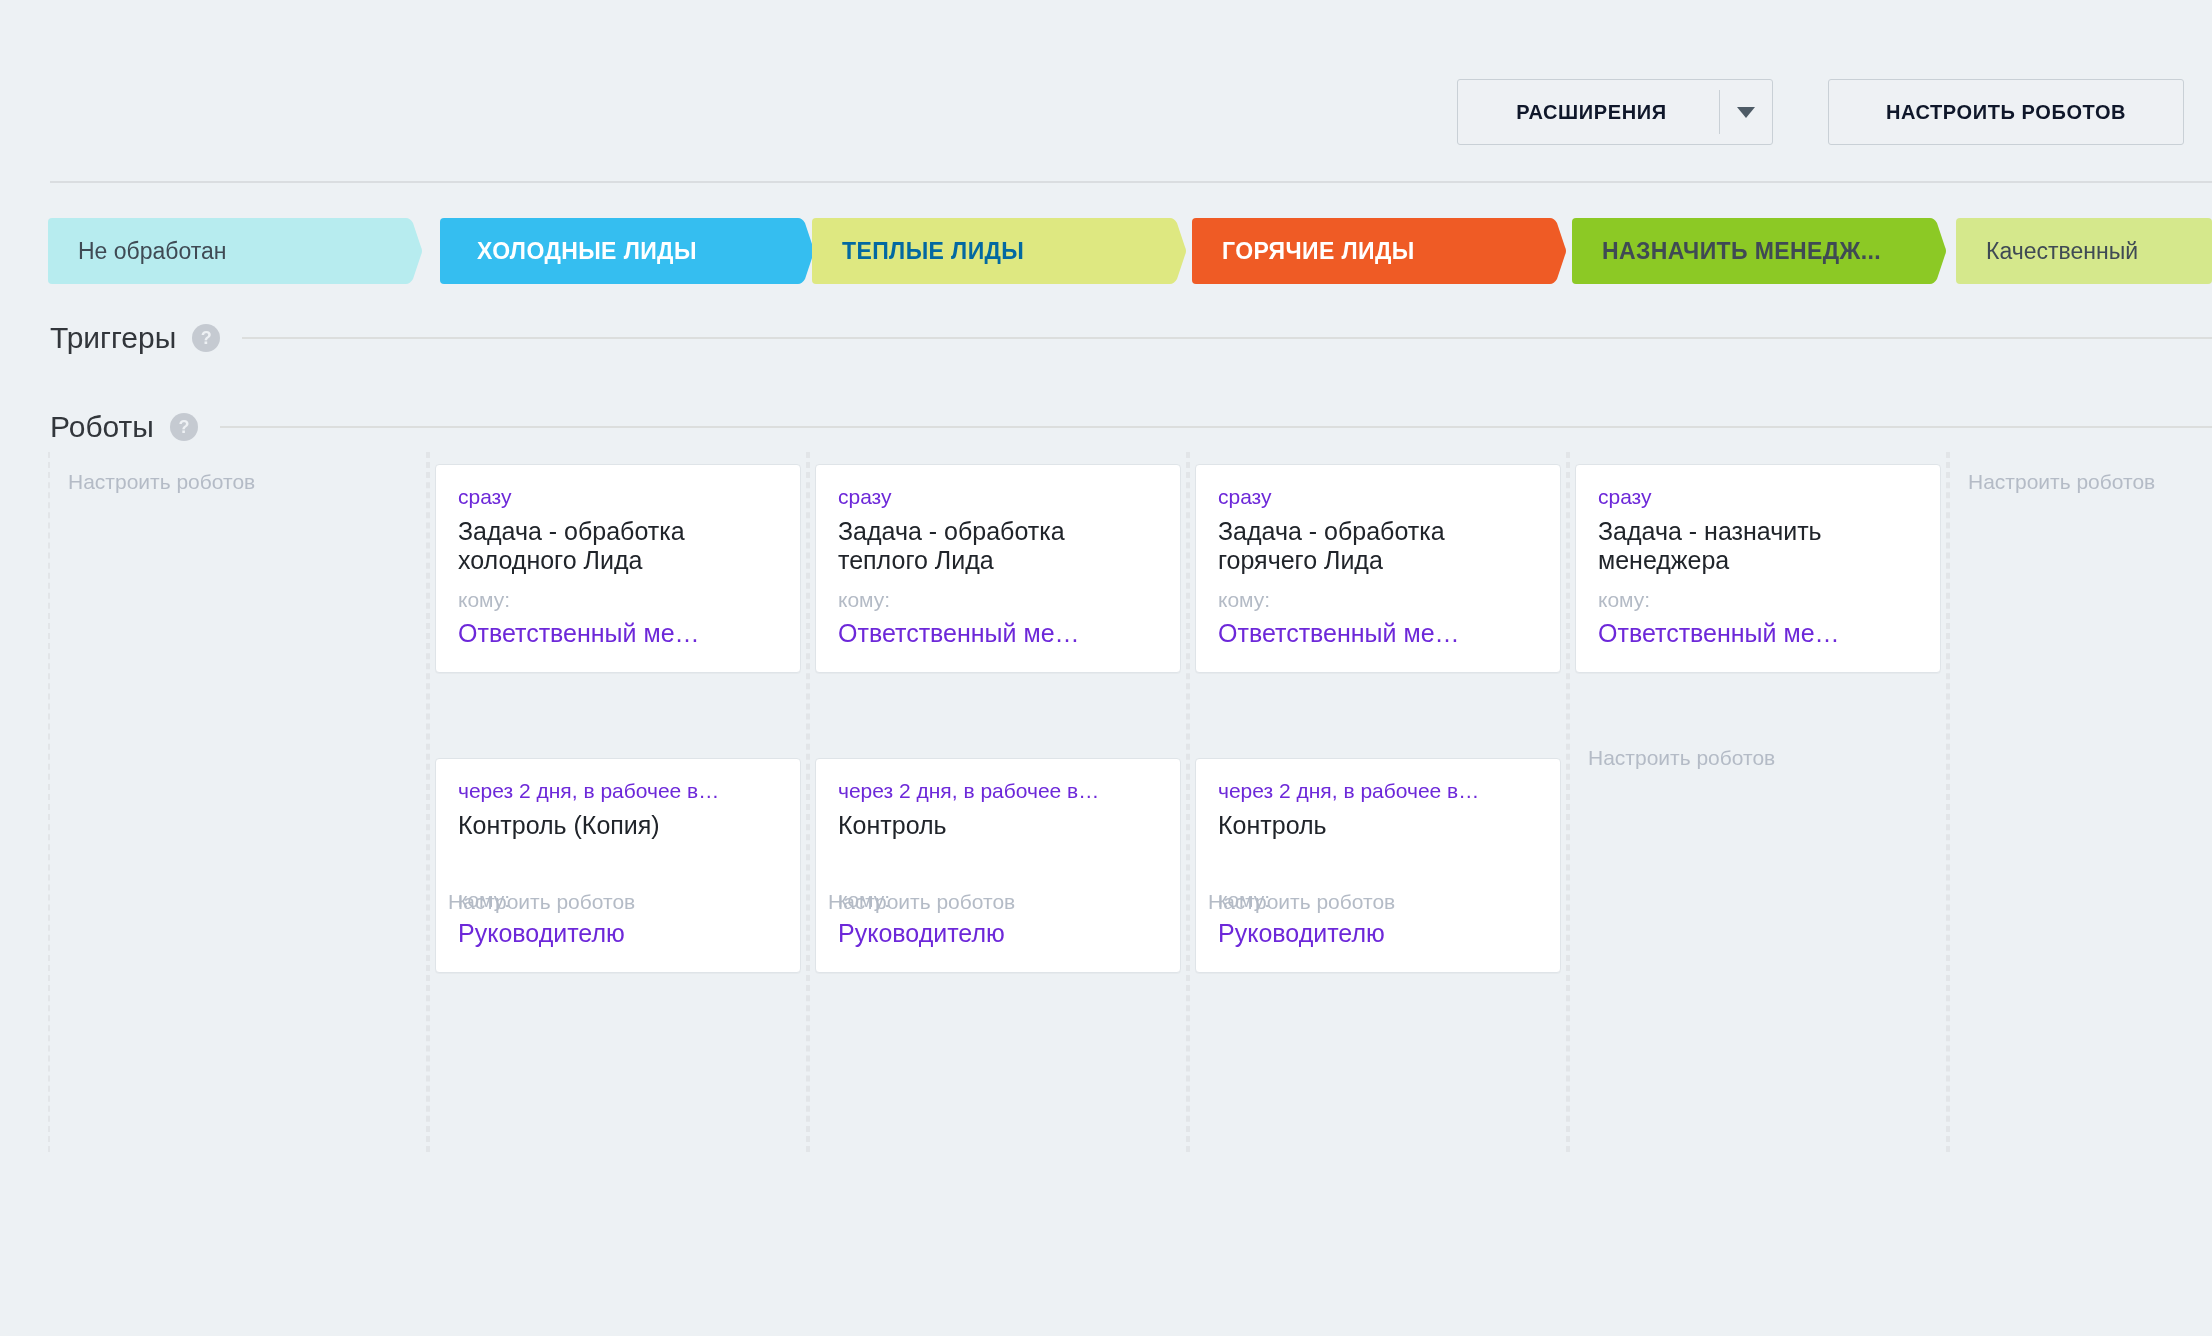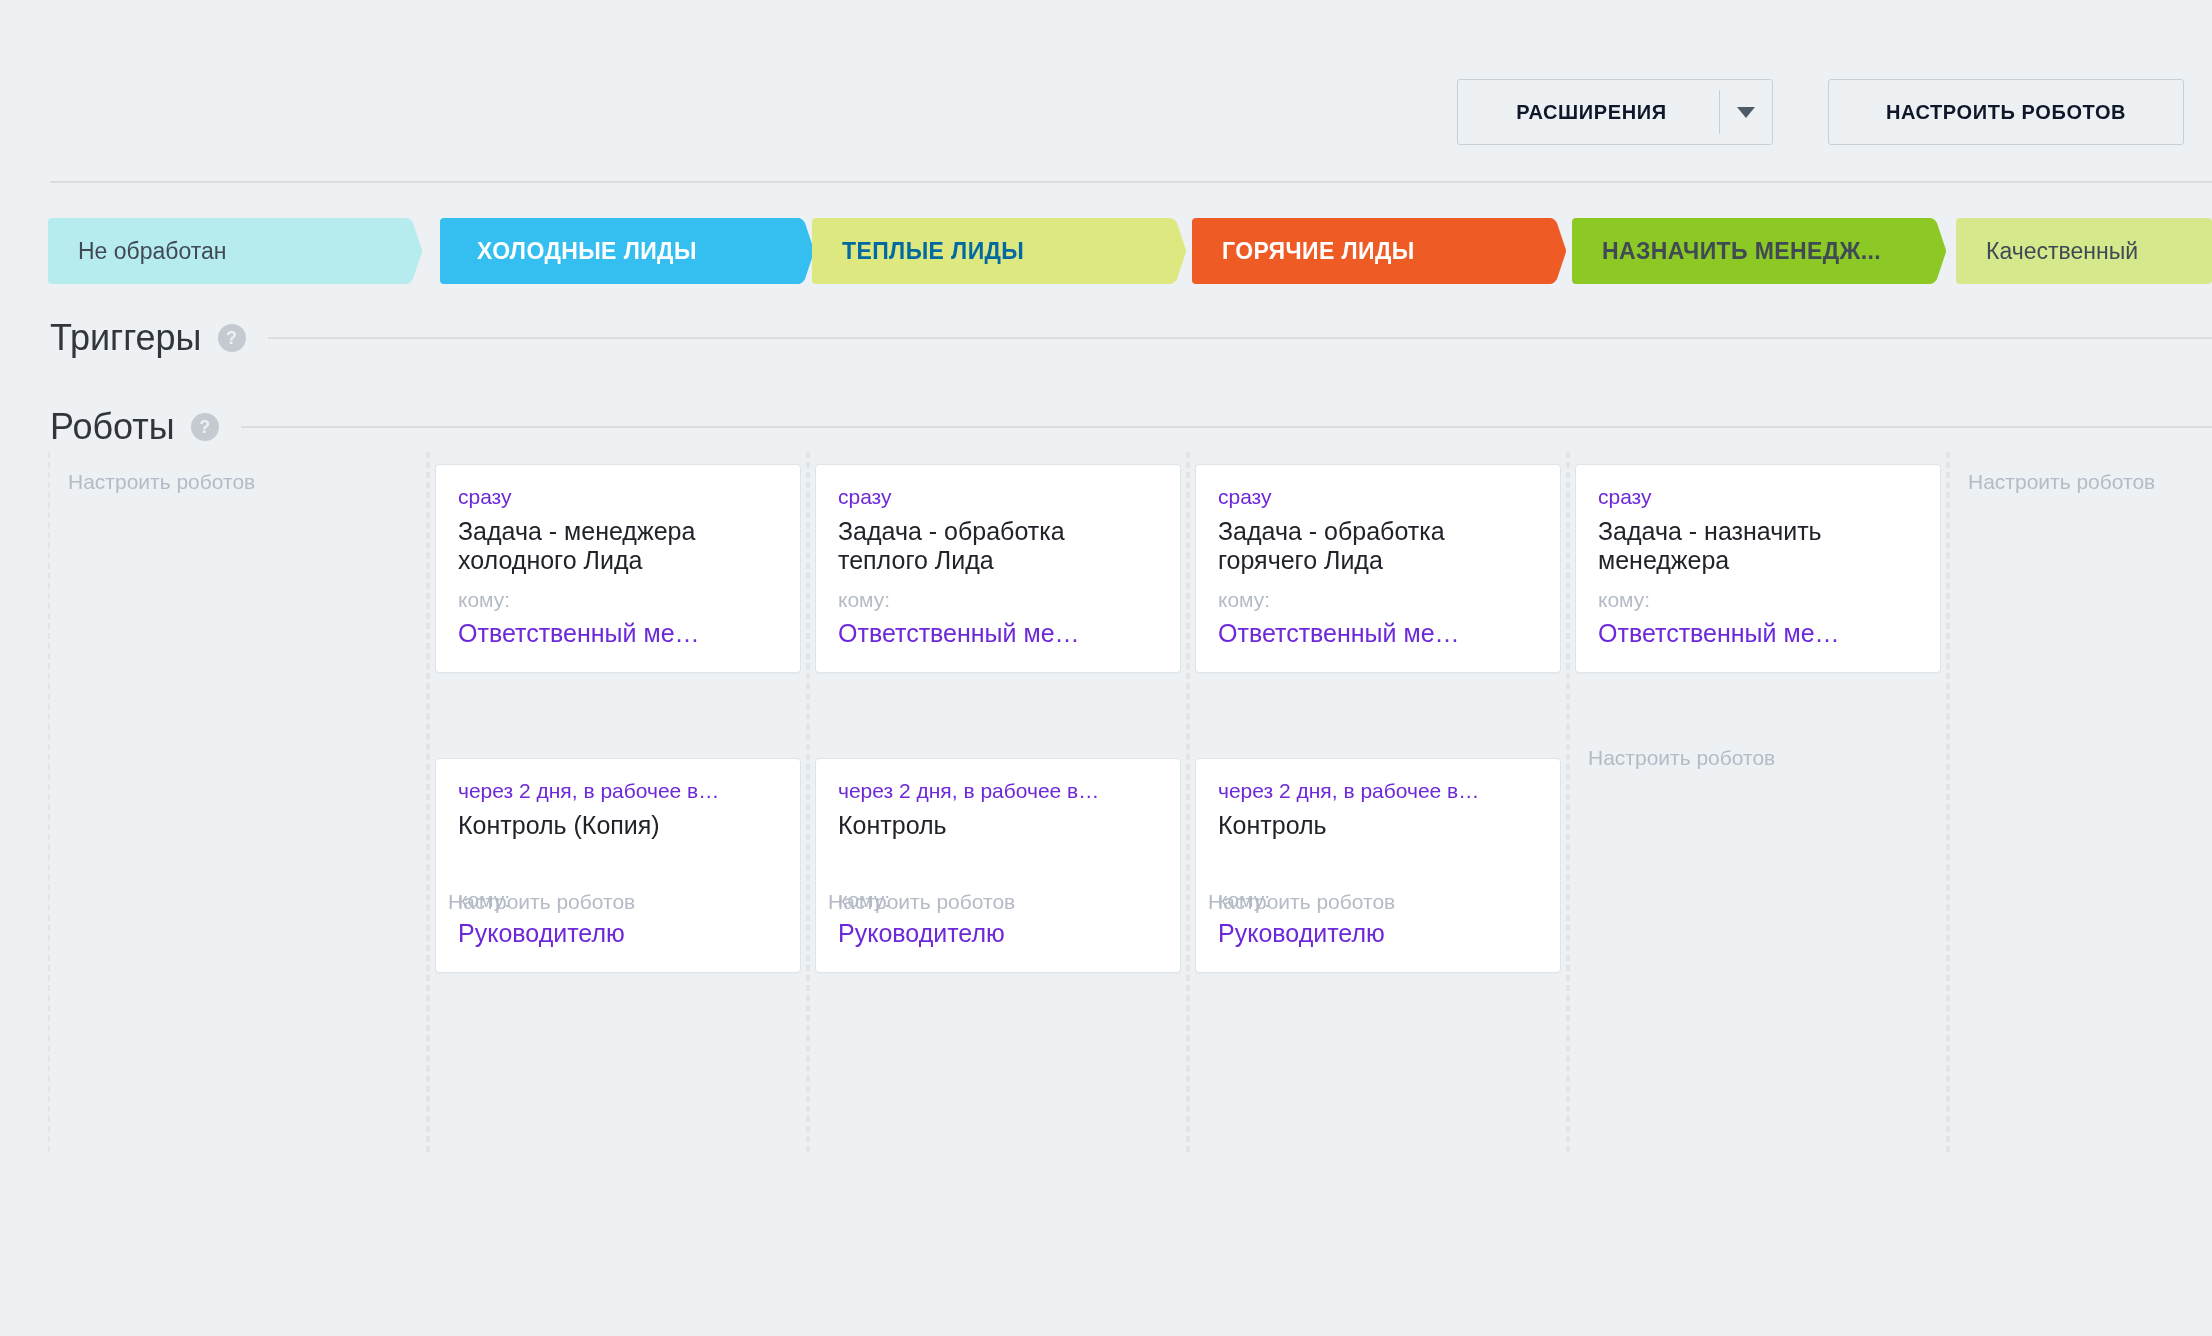--- a/index.html
+++ b/index.html
@@ -125,21 +125,21 @@
     left: 0;
     width: 2212px;
     height: 46px;
     display: flex;
     align-items: center;
   }
   #section-triggers { top: 315px; }
   #section-robots   { top: 404px; }
   .section-title {
     margin-left: 50px;
-    font-size: 36px;
+    font-size: 30px;
     color: #32363b;
     white-space: nowrap;
   }
   .help-icon {
     margin-left: 16px;
     width: 28px; height: 28px;
     border-radius: 50%;
     background: #c5cad1;
     color: #eef1f4;
     font-size: 18px;
@@ -309,21 +309,21 @@
     <span class="section-rule"></span>
   </div>
 
   <div class="grid" id="grid">
       <div class="col" style="left: 48px;">
         <div class="col-placeholder" style="top: 18px;">Настроить роботов</div>
       </div>
       <div class="col" style="left: 428px;">
         <div class="card" style="left: 5px; top: 12px; min-height: 190px;">
           <div class="card-when">сразу</div>
-          <div class="card-title two-line">Задача - менеджера холодного Лида</div>
+          <div class="card-title two-line">Задача - обработка холодного Лида</div>
           <div class="card-field-label">кому:</div>
           <div class="card-field-value">Ответственный ме…</div>
         </div>
         <div class="card" style="left: 5px; top: 306px; min-height: 190px;">
           <div class="card-when">через 2 дня, в рабочее в…</div>
           <div class="card-title">Контроль (Копия)</div>
           <div class="spacer-short"></div>
           <div class="card-field-label">кому:</div>
           <div class="card-field-value">Руководителю</div>
         </div>

